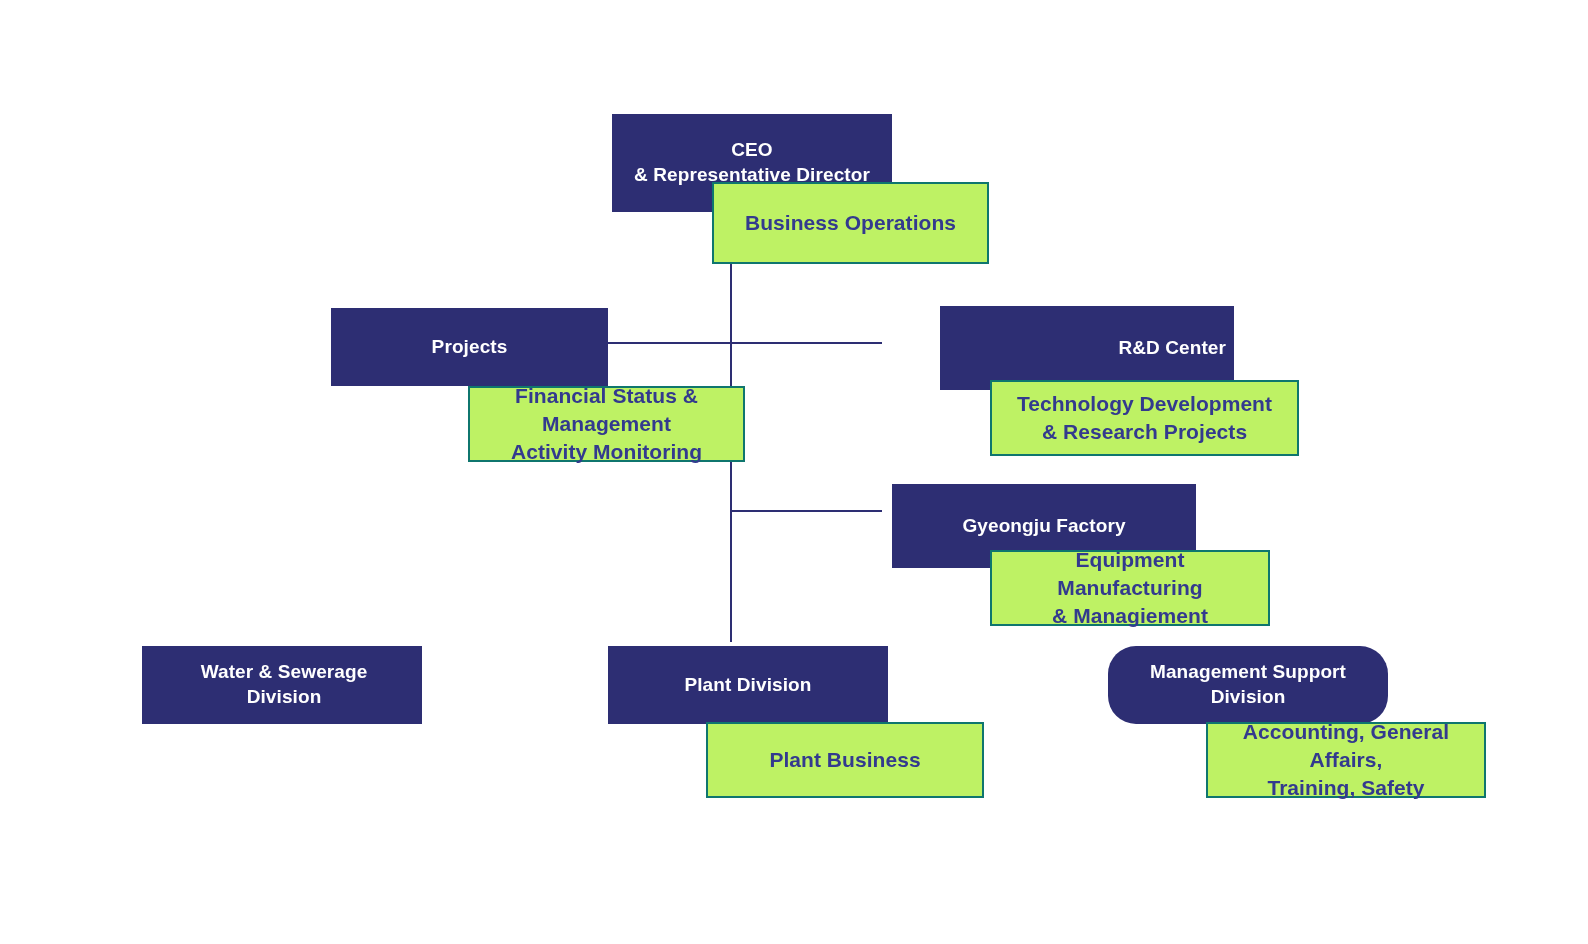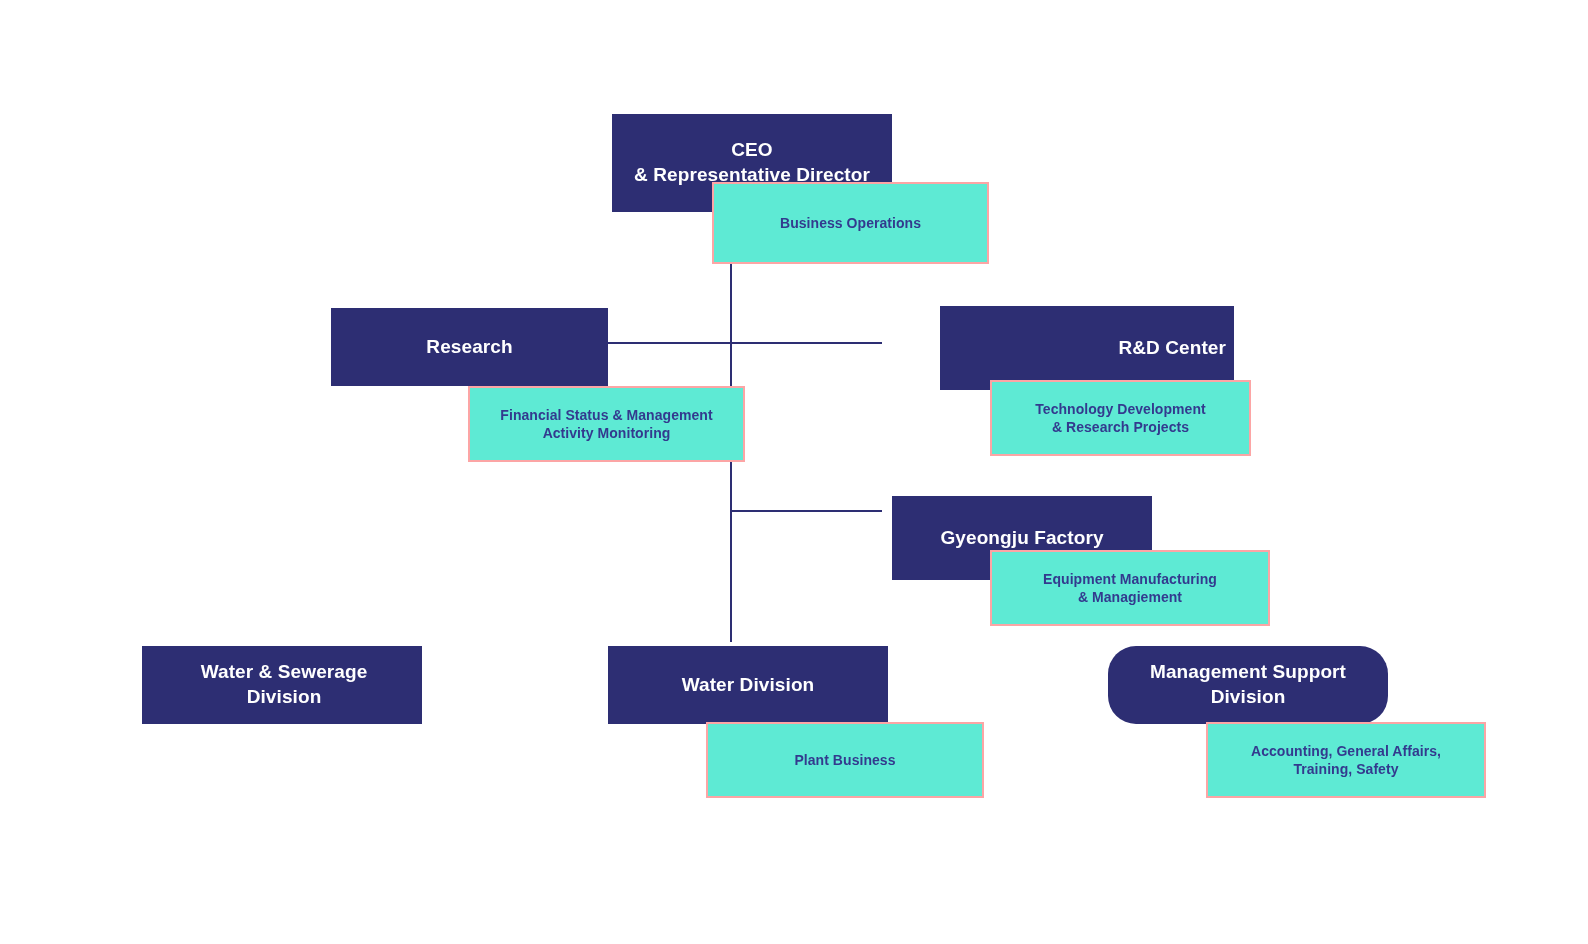--- a/index.html
+++ b/index.html
@@ -41,29 +41,29 @@
     line-height: 1.30;
     letter-spacing: 0.1px;
     box-sizing: border-box;
     padding: 2px 8px;
     z-index: 3;
   }
 
   
   .subnode {
     position: absolute;
-    background: #5eead4;
+    background: #bef264;
     color: #333a8e;
-    border: 2px solid #fca5a5;
+    border: 2px solid #0f766e;
     display: flex;
     align-items: center;
     justify-content: center;
     text-align: center;
     font-weight: bold;
-    font-size: 14px;
+    font-size: 21px;
     line-height: 1.32;
     letter-spacing: 0.05px;
     box-sizing: border-box;
     padding: 2px 10px;
     z-index: 5;
   }
 
   .node span, .subnode span { display: block; white-space: pre-line; }
 </style>
 </head>
@@ -81,50 +81,50 @@
 
   <div class="node" style="left:612px; top:114px; width:280px; height:98px;">
     <span>CEO
 &amp; Representative Director</span>
   </div>
   <div class="subnode" style="left:712px; top:182px; width:277px; height:82px;">
     <span>Business Operations</span>
   </div>
 
   <div class="node" style="left:331px; top:308px; width:277px; height:78px;">
-    <span>Research</span>
+    <span>Projects</span>
   </div>
   <div class="subnode" style="left:428px; top:386px; width:277px; height:76px;margin-left:40px;">
     <span>Financial Status &amp; Management
 Activity Monitoring</span>
   </div>
 
   <div class="node" style="left:940px; top:306px; width:294px; height:84px;justify-content:flex-end;">
     <span>R&amp;D Center</span>
   </div>
-  <div class="subnode" style="left:990px; top:380px; width:261px; height:76px;justify-content:center;">
+  <div class="subnode" style="left:990px; top:380px; width:309px; height:76px;justify-content:center;">
     <span>Technology Development
 &amp; Research Projects</span>
   </div>
 
-  <div class="node" style="left:892px; top:496px; width:260px; height:84px;">
+  <div class="node" style="left:892px; top:484px; width:304px; height:84px;">
     <span>Gyeongju Factory</span>
   </div>
   <div class="subnode" style="left:990px; top:550px; width:280px; height:76px;">
     <span>Equipment Manufacturing
 &amp; Managiement</span>
   </div>
 
   <div class="node" style="left:142px; top:646px; width:280px; height:78px;padding-left:12px;">
     <span>Water &amp; Sewerage
 Division</span>
   </div>
 
   <div class="node" style="left:608px; top:646px; width:280px; height:78px;">
-    <span>Water Division</span>
+    <span>Plant Division</span>
   </div>
   <div class="subnode" style="left:706px; top:722px; width:278px; height:76px;">
     <span>Plant Business</span>
   </div>
 
   <div class="node" style="left:1108px; top:646px; width:280px; height:78px;border-radius:28px;">
     <span>Management Support
 Division</span>
   </div>
   <div class="subnode" style="left:1206px; top:722px; width:280px; height:76px;">

